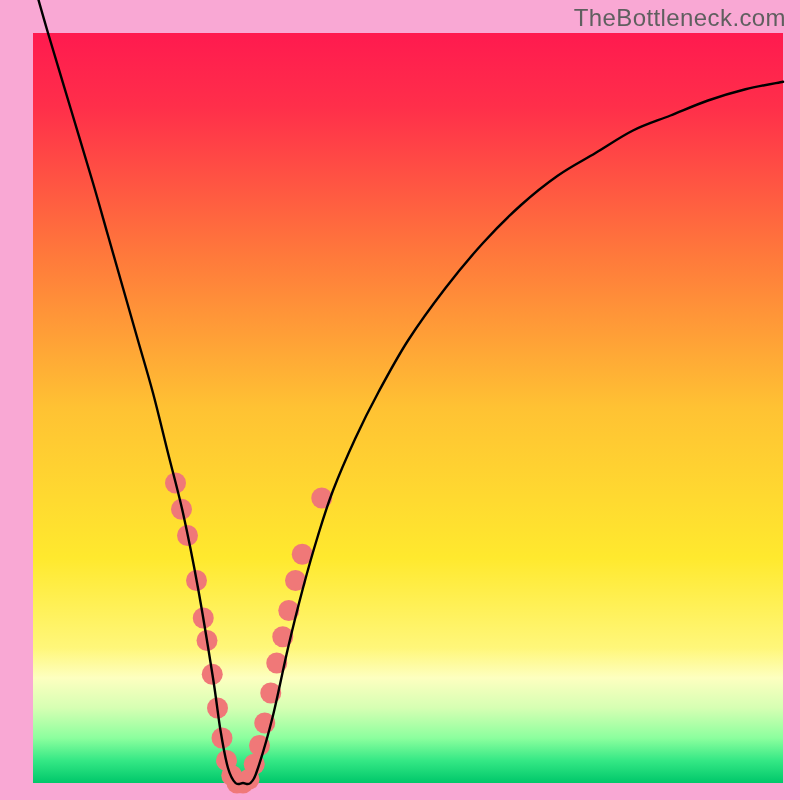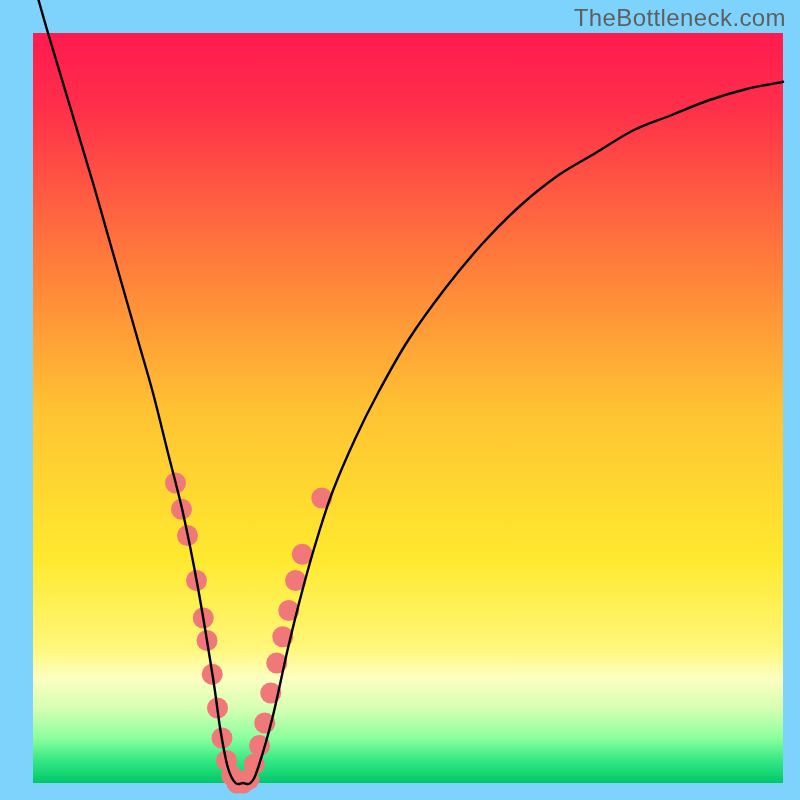--- a/index.html
+++ b/index.html
@@ -10,21 +10,21 @@
     background: #000;
     overflow: hidden;
     font-family: Arial, Helvetica, sans-serif;
   }
   .frame {
     position: absolute;
     left: 0;
     top: 0;
     width: 800px;
     height: 800px;
-    background: #7dd3fc;
+    background: #f9a8d4;
   }
   .plot-area {
     position: absolute;
     left: 33px;
     top: 33px;
     width: 750px;
     height: 750px;
     
   }
   svg.curve-layer {

